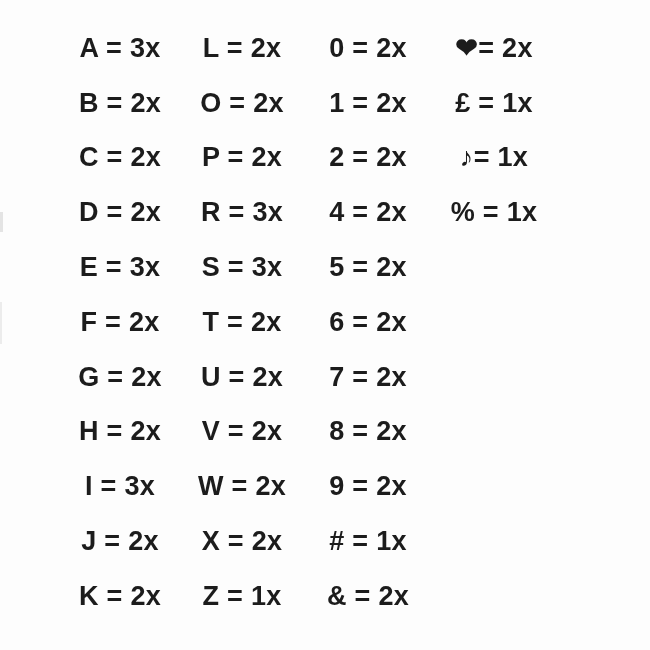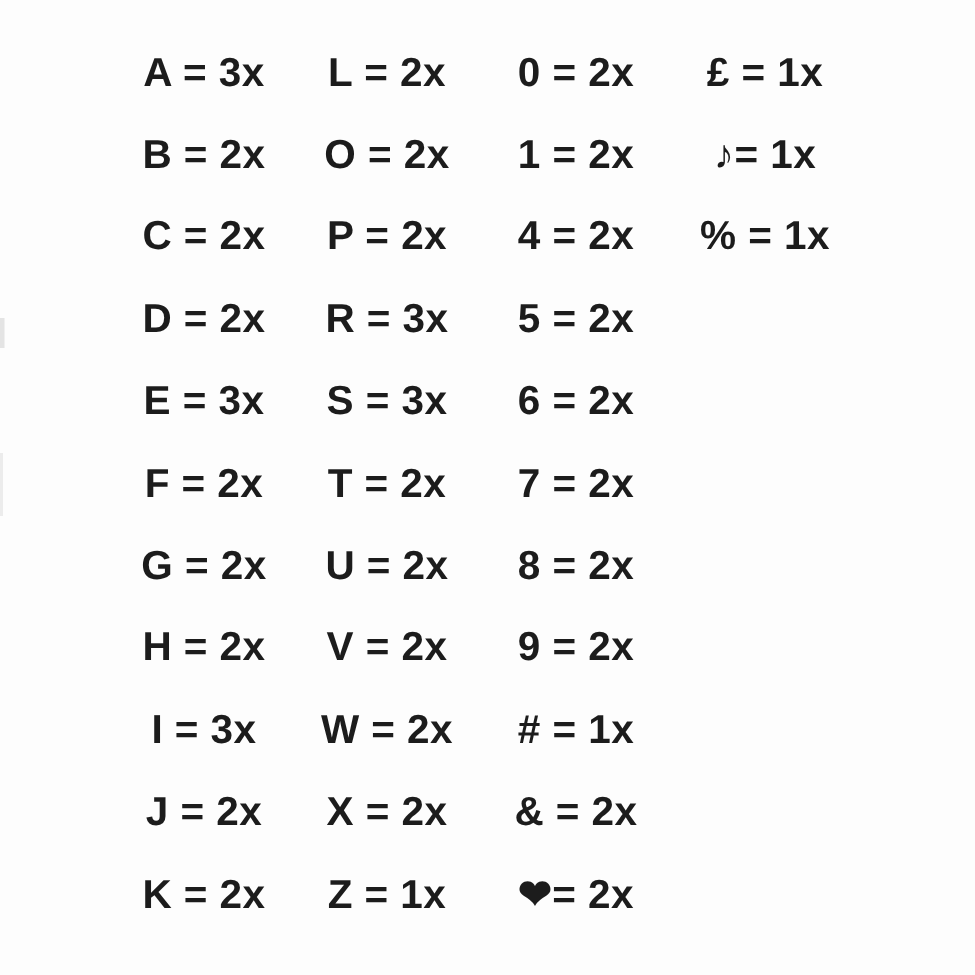--- a/index.html
+++ b/index.html
@@ -12,21 +12,21 @@
   .sheet {
     position: relative;
     width: 650px;
     height: 650px;
     background: #fdfdfd;
     font-family: "Liberation Sans", sans-serif;
     overflow: hidden;
   }
   .grid {
     position: absolute;
-    left: 76px;
+    left: 60px;
     top: 21px;
     display: grid;
     grid-auto-flow: column;
     grid-template-rows: repeat(11, 54.8px);
     grid-template-columns: 120px 124px 128px 124px;
   }
   .cell {
     display: flex;
     align-items: center;
     justify-content: center;
@@ -75,20 +75,21 @@
       <div class="cell">R = 3x</div>
       <div class="cell">S = 3x</div>
       <div class="cell">T = 2x</div>
       <div class="cell">U = 2x</div>
       <div class="cell">V = 2x</div>
       <div class="cell">W = 2x</div>
       <div class="cell">X = 2x</div>
       <div class="cell">Z = 1x</div>
       <div class="cell">0 = 2x</div>
       <div class="cell">1 = 2x</div>
+      <div class="cell">2 = 2x</div>
       <div class="cell">4 = 2x</div>
       <div class="cell">5 = 2x</div>
       <div class="cell">6 = 2x</div>
       <div class="cell">7 = 2x</div>
       <div class="cell">8 = 2x</div>
       <div class="cell">9 = 2x</div>
       <div class="cell"># = 1x</div>
       <div class="cell">&amp; = 2x</div>
       <div class="cell">❤= 2x</div>
       <div class="cell">£ = 1x</div>

